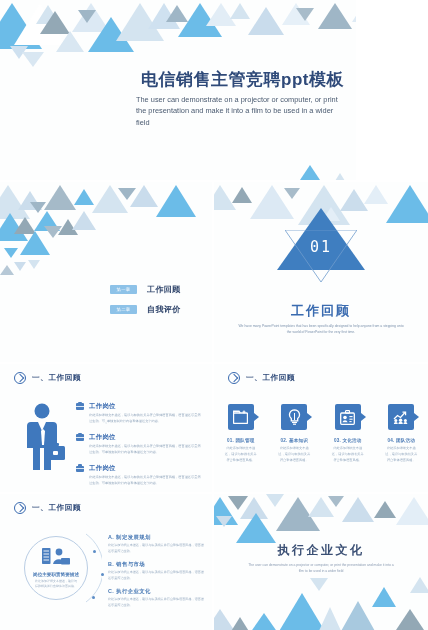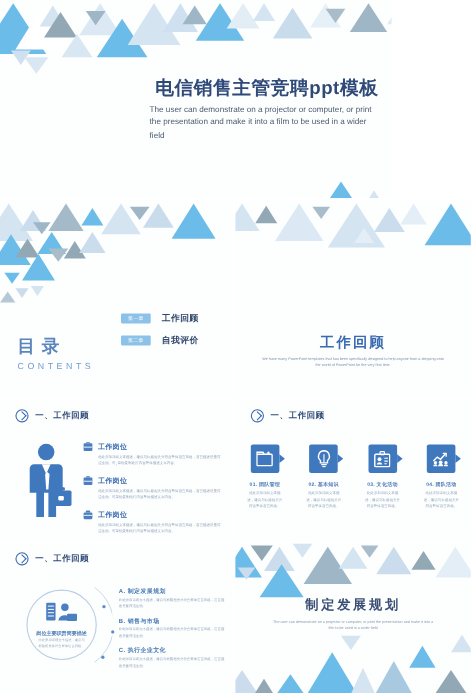--- a/index.html
+++ b/index.html
@@ -196,24 +196,20 @@
       <span class="tri" style="left:34px;top:26px;border-left:13px solid transparent;border-right:13px solid transparent;border-bottom:20px solid #6BBCE8;"></span>
       <span class="tri" style="left:20px;top:46px;border-left:15px solid transparent;border-right:15px solid transparent;border-bottom:24px solid #6BBCE8;"></span>
       <span class="tri" style="left:44px;top:44px;border-left:9px solid transparent;border-right:9px solid transparent;border-top:12px solid #A8BCCA;"></span>
       <span class="tri" style="left:58px;top:34px;border-left:10px solid transparent;border-right:10px solid transparent;border-bottom:16px solid #93A8B5;"></span>
       <span class="tri" style="left:72px;top:26px;border-left:12px solid transparent;border-right:12px solid transparent;border-bottom:19px solid #CBDDEC;"></span>
       <span class="tri" style="left:4px;top:66px;border-left:7px solid transparent;border-right:7px solid transparent;border-top:10px solid #6BBCE8;"></span>
       <span class="tri" style="left:0px;top:80px;border-left:7px solid transparent;border-right:7px solid transparent;border-bottom:10px solid #B6C8D6;"></span>
       <span class="tri" style="left:14px;top:80px;border-left:6px solid transparent;border-right:6px solid transparent;border-top:9px solid #CBDDEC;"></span>
       <span class="tri" style="left:28px;top:78px;border-left:6px solid transparent;border-right:6px solid transparent;border-top:9px solid #D4E4F0;"></span>
     </div>
-    <div class="toc-h">
-      <div class="toc-cn">目录</div>
-      <div class="toc-en">CONTENTS</div>
-    </div>
     <div class="toc-list">
       <div class="toc-row">
         <span class="toc-badge">第一章</span>
         <span class="toc-label">工作回顾</span>
       </div>
       <div class="toc-row">
         <span class="toc-badge">第二章</span>
         <span class="toc-label">自我评价</span>
       </div>
     </div>
@@ -223,20 +219,29 @@
     <div>
       <span class="tri" style="left:-10px;top:0;border-left:16px solid transparent;border-right:16px solid transparent;border-bottom:25px solid #D4E4F0;"></span>
       <span class="tri" style="left:18px;top:2px;border-left:10px solid transparent;border-right:10px solid transparent;border-bottom:16px solid #93A8B5;"></span>
       <span class="tri" style="left:36px;top:0;border-left:22px solid transparent;border-right:22px solid transparent;border-bottom:34px solid #DCE9F4;"></span>
       <span class="tri" style="left:70px;top:6px;border-left:8px solid transparent;border-right:8px solid transparent;border-top:11px solid #A8BCCA;"></span>
       <span class="tri" style="left:84px;top:0;border-left:26px solid transparent;border-right:26px solid transparent;border-bottom:40px solid #D4E4F0;"></span>
       <span class="tri" style="left:126px;top:4px;border-left:14px solid transparent;border-right:14px solid transparent;border-bottom:22px solid #CBDDEC;"></span>
       <span class="tri" style="left:150px;top:0;border-left:12px solid transparent;border-right:12px solid transparent;border-bottom:19px solid #E3EEF7;"></span>
       <span class="tri" style="left:172px;top:0;border-left:24px solid transparent;border-right:24px solid transparent;border-bottom:38px solid #6BBCE8;"></span>
       <span class="tri" style="left:108px;top:22px;border-left:9px solid transparent;border-right:9px solid transparent;border-bottom:14px solid #E3EEF7;"></span>
+    </div>
+    <div class="star">
+      <div class="t-up"></div>
+      <div class="t-dn-outline">
+        <svg width="72" height="52" viewBox="0 0 72 52">
+            <polygon points="0,0 72,0 36,52" fill="none" stroke="#6f9ccd" stroke-width="0.8"></polygon>
+          </svg>
+      </div>
+      <div class="num">01</div>
     </div>
     <div class="sec-title">工作回顾</div>
     <div class="sec-sub">We have many PowerPoint templates that has been specifically designed to help anyone from a stepping onto the world of PowerPoint for the very first time.</div>
   </div>
 
   <div class="slide s-a">
     <div class="hdr">
       <span class="hdr-ico"></span>
       <span class="hdr-txt">一、工作回顾</span>
     </div>
@@ -393,21 +398,21 @@
       <span class="tri" style="left:52px;top:0;border-left:9px solid transparent;border-right:9px solid transparent;border-top:13px solid #D4E4F0;"></span>
       <span class="tri" style="left:22px;top:16px;border-left:20px solid transparent;border-right:20px solid transparent;border-bottom:30px solid #6BBCE8;"></span>
       <span class="tri" style="left:62px;top:0;border-left:22px solid transparent;border-right:22px solid transparent;border-bottom:34px solid #9FB6C6;"></span>
       <span class="tri" style="left:94px;top:0;border-left:13px solid transparent;border-right:13px solid transparent;border-bottom:20px solid #D4E4F0;"></span>
       <span class="tri" style="left:114px;top:2px;border-left:8px solid transparent;border-right:8px solid transparent;border-top:11px solid #A8BCCA;"></span>
       <span class="tri" style="left:128px;top:0;border-left:16px solid transparent;border-right:16px solid transparent;border-bottom:25px solid #CBDDEC;"></span>
       <span class="tri" style="left:160px;top:4px;border-left:11px solid transparent;border-right:11px solid transparent;border-bottom:17px solid #93A8B5;"></span>
       <span class="tri" style="left:182px;top:0;border-left:18px solid transparent;border-right:18px solid transparent;border-bottom:28px solid #E3EEF7;"></span>
       <span class="tri" style="left:2px;top:22px;border-left:8px solid transparent;border-right:8px solid transparent;border-top:11px solid #CBDDEC;"></span>
     </div>
-    <div class="thx">制定发展规划</div>
+    <div class="thx">执行企业文化</div>
     <div class="thx-sub">The user can demonstrate on a projector or computer, or print the presentation and make it into a film to be used in a wider field</div>
     <div>
       <span class="tri" style="left:-10px;top:112px;border-left:16px solid transparent;border-right:16px solid transparent;border-bottom:24px solid #CBDDEC;"></span>
       <span class="tri" style="left:16px;top:120px;border-left:10px solid transparent;border-right:10px solid transparent;border-bottom:16px solid #93A8B5;"></span>
       <span class="tri" style="left:36px;top:116px;border-left:14px solid transparent;border-right:14px solid transparent;border-bottom:20px solid #6BBCE8;"></span>
       <span class="tri" style="left:64px;top:96px;border-left:24px solid transparent;border-right:24px solid transparent;border-bottom:40px solid #6BBCE8;"></span>
       <span class="tri" style="left:104px;top:110px;border-left:12px solid transparent;border-right:12px solid transparent;border-bottom:26px solid #D4E4F0;"></span>
       <span class="tri" style="left:96px;top:84px;border-left:9px solid transparent;border-right:9px solid transparent;border-top:13px solid #D4E4F0;"></span>
       <span class="tri" style="left:126px;top:104px;border-left:18px solid transparent;border-right:18px solid transparent;border-bottom:32px solid #A8C9DF;"></span>
       <span class="tri" style="left:158px;top:90px;border-left:12px solid transparent;border-right:12px solid transparent;border-bottom:20px solid #6BBCE8;"></span>

